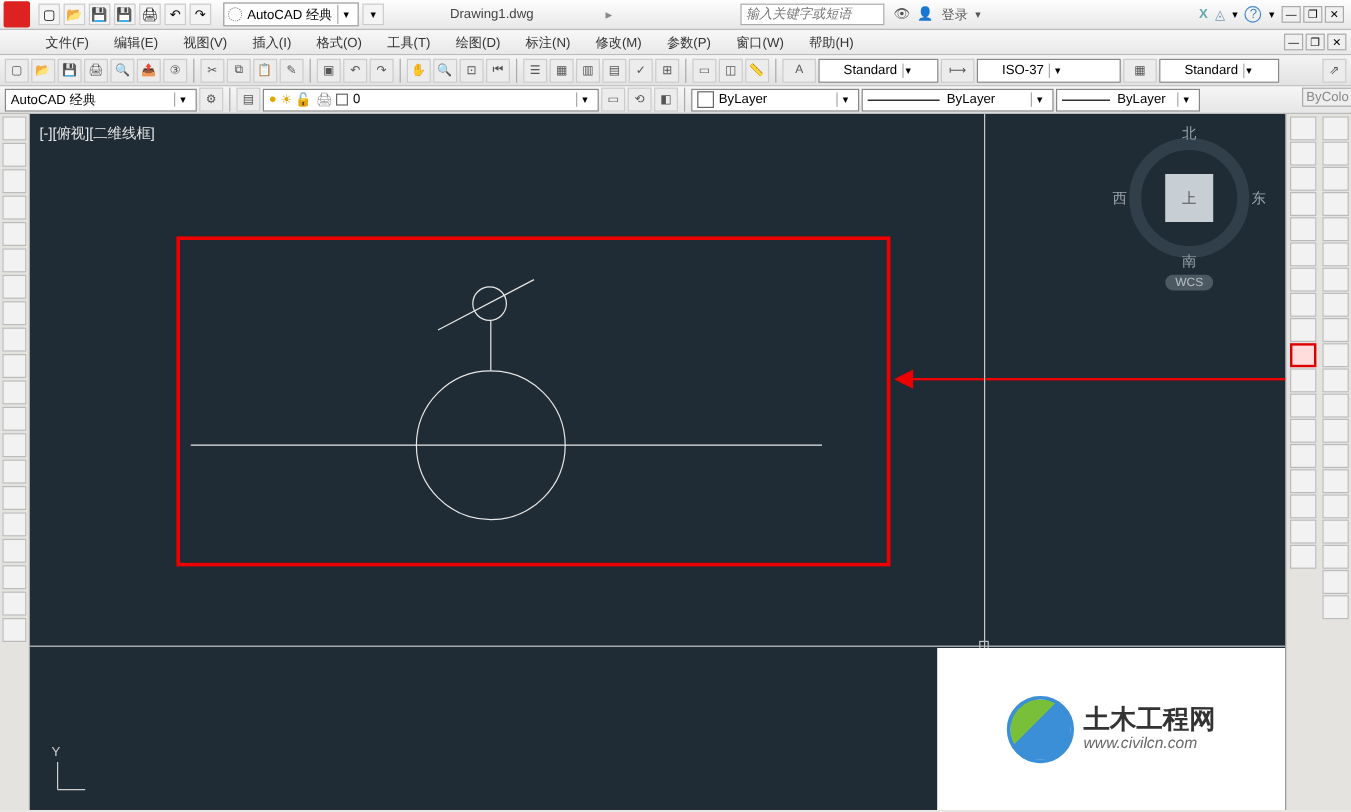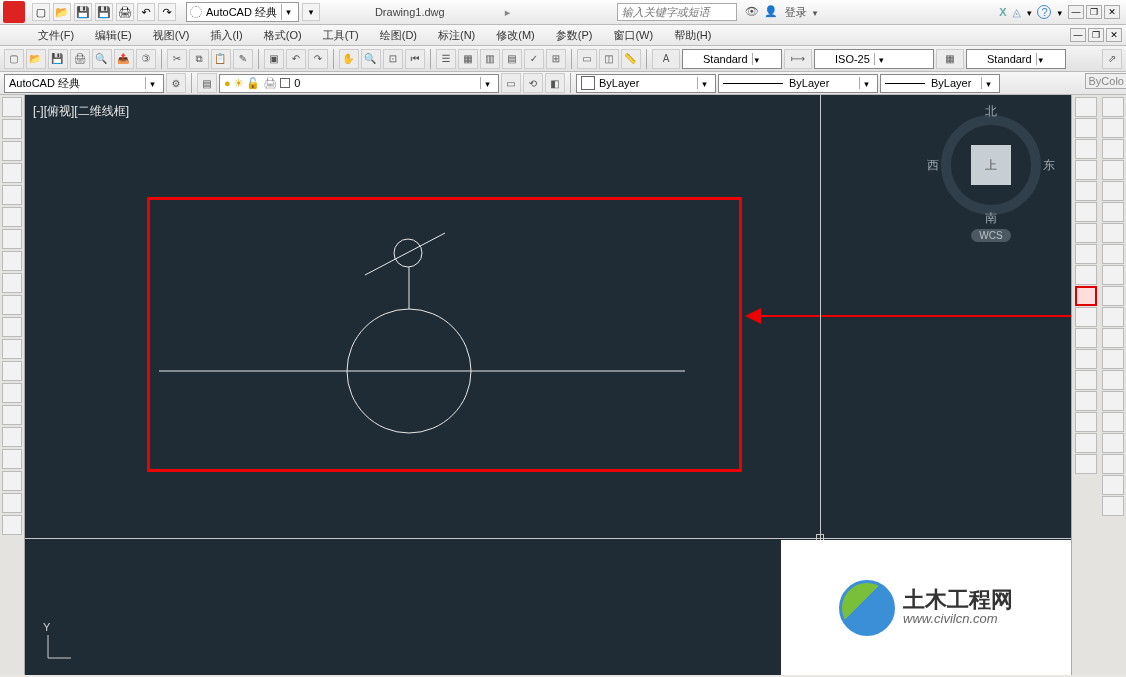--- a/index.html
+++ b/index.html
@@ -190,21 +190,21 @@
   <div class="tb-btn">◫</div>
   <div class="tb-btn">📏</div>
   <div class="tb-sep"></div>
   <div class="tb-btn wide">A</div>
   <div class="tb-dropdown" style="width:100px">
     <span>Standard</span>
     <span class="arrow caret-down"></span>
   </div>
   <div class="tb-btn wide">⟼</div>
   <div class="tb-dropdown" style="width:120px">
-    <span>ISO-25</span>
+    <span>ISO-37</span>
     <span class="arrow caret-down"></span>
   </div>
   <div class="tb-btn wide">▦</div>
   <div class="tb-dropdown" style="width:100px">
     <span>Standard</span>
     <span class="arrow caret-down"></span>
   </div>
   <div class="tb-btn" style="margin-left:auto">⇗</div>
 </div>
 

